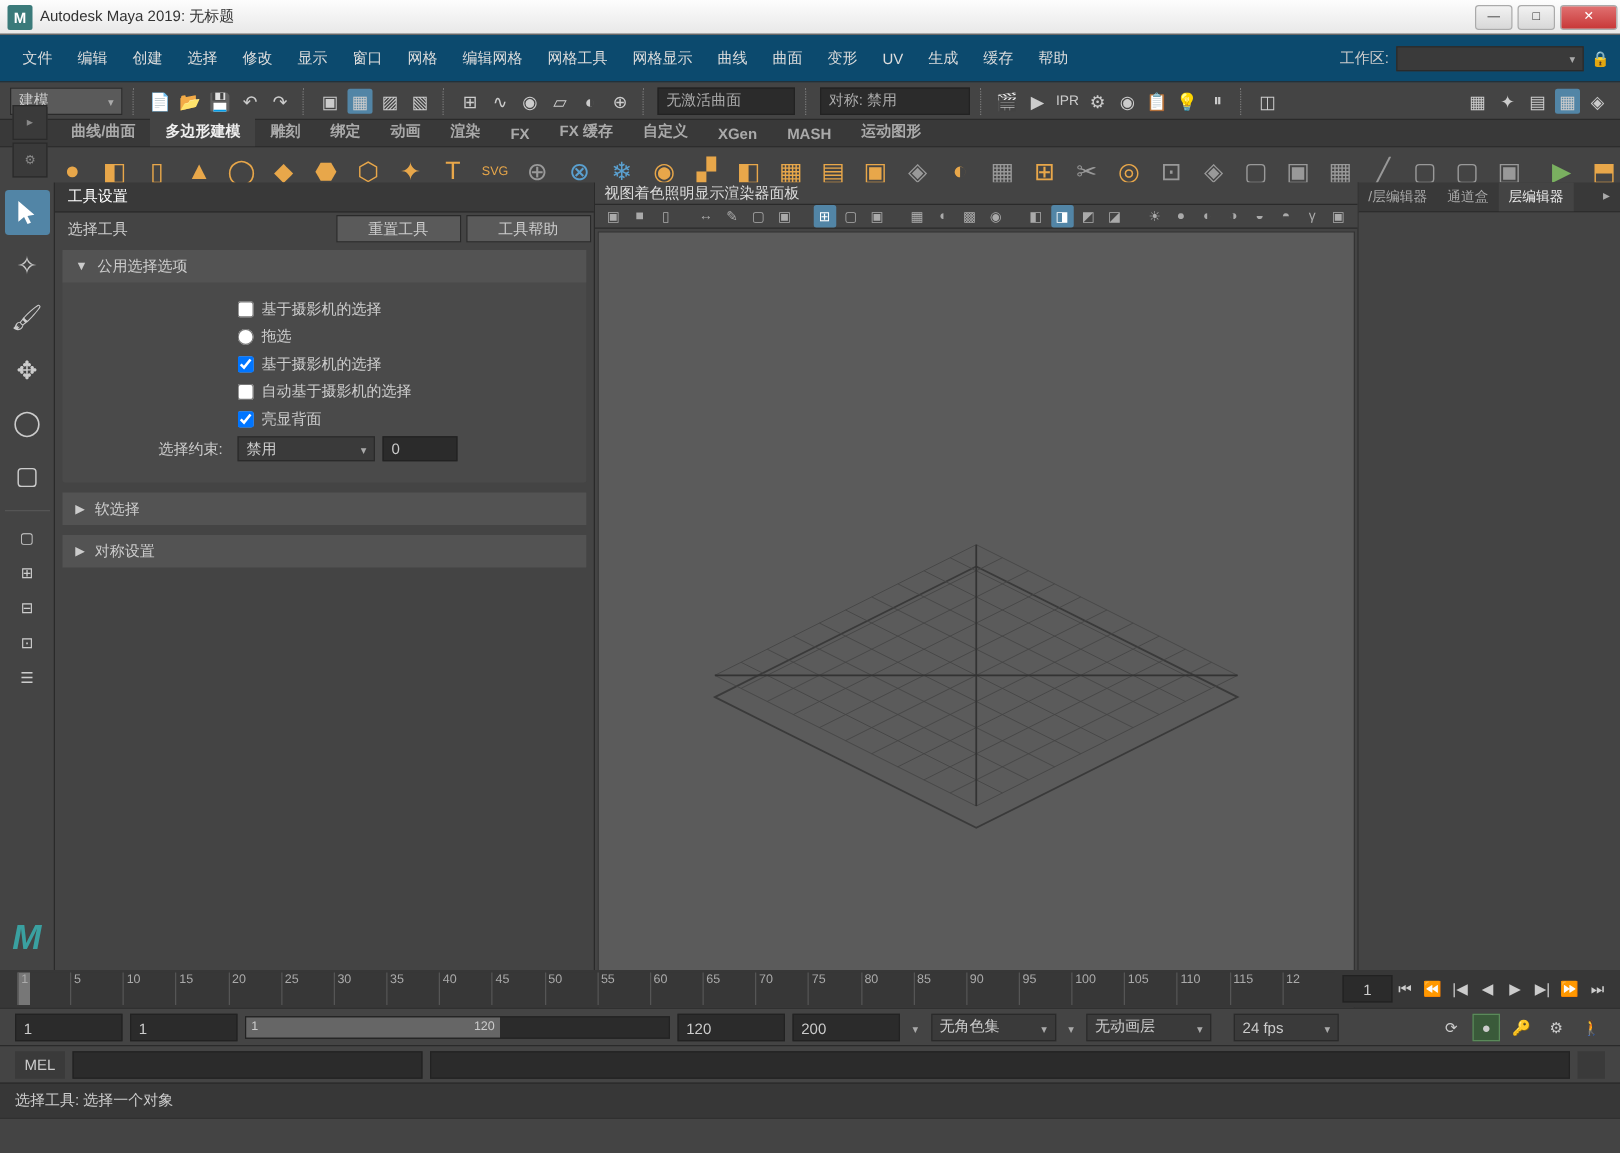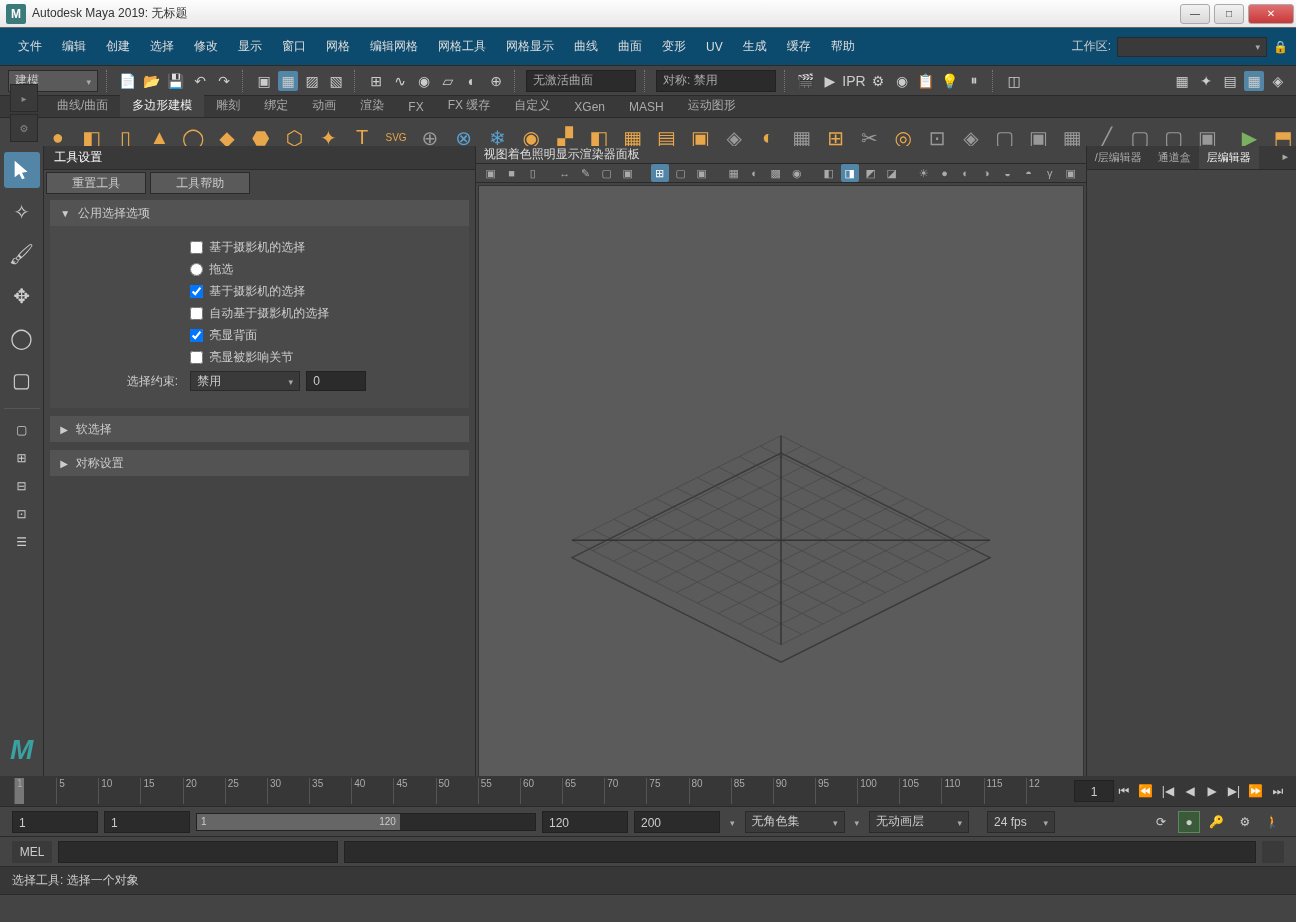--- a/index.html
+++ b/index.html
@@ -25,21 +25,21 @@
 .statusline { height: 30px; background: #444444; display: flex; align-items: center; padding: 0 8px; gap: 4px; border-bottom: 1px solid #2a2a2a; }
 .statusline .modset { width: 90px; height: 22px; background: #5a5a5a; border: 1px solid #2a2a2a; display: flex; align-items: center; padding: 0 6px; justify-content: space-between; }
 .statusline .divider { width: 4px; height: 22px; border-left: 1px dotted #777; margin: 0 4px; }
 .statusline .icon { width: 20px; height: 20px; color: #ccc; cursor: pointer; display: flex; align-items: center; justify-content: center; font-size: 14px; }
 .statusline .input-field { height: 22px; background: #2b2b2b; border: 1px solid #222; color: #aaa; padding: 0 6px; display: flex; align-items: center; }
 .statusline .long { width: 110px; }
 .statusline .sym { width: 120px; }
 
 
 .shelftabs { height: 22px; background: #393939; display: flex; align-items: flex-end; padding-left: 45px; gap: 0; border-bottom: 1px solid #2a2a2a; }
-.shelftabs .tab { padding: 3px 12px; color: #aaa; cursor: pointer; font-size: 12px; }
+.shelftabs .tab { padding: 3px 12px; color: #aaa; cursor: pointer; font-size: 12px; font-weight: bold; }
 .shelftabs .tab.active { background: #444444; color: #eee; }
 
 
 .shelf { height: 40px; background: #444444; display: flex; align-items: center; padding-left: 45px; gap: 8px; border-bottom: 1px solid #2a2a2a; }
 .shelf .shelf-icon { width: 28px; height: 28px; cursor: pointer; display: flex; align-items: center; justify-content: center; color: #e8a74a; font-size: 20px; }
 .shelf .shelf-icon.grey { color: #999; }
 .shelf .shelf-icon.blue { color: #5aa0d0; }
 .shelf .shelf-icon.green { color: #7ab060; }
 
 
@@ -187,21 +187,21 @@
   <div class="icon">⊕</div>
   <div class="divider"></div>
   <div class="input-field long">
       <span>无激活曲面</span>
     </div>
   <div class="divider"></div>
   <div class="input-field sym"><span>对称:</span>&nbsp;<span>禁用</span></div>
   <div class="divider"></div>
   <div class="icon">🎬</div>
   <div class="icon">▶</div>
-  <div class="icon" style="font-size:14px;">IPR</div>
+  <div class="icon" style="font-size:11px;">IPR</div>
   <div class="icon">⚙</div>
   <div class="icon">◉</div>
   <div class="icon">📋</div>
   <div class="icon">💡</div>
   <div class="icon">⏸</div>
   <div class="divider"></div>
   <div class="icon">◫</div>
   <span class="spacer" style="flex:1"></span>
   <div class="icon">▦</div>
   <div class="icon">✦</div>
@@ -289,20 +289,21 @@
     <div class="tool small">⊞</div>
     <div class="tool small">⊟</div>
     <div class="tool small">⊡</div>
     <div class="tool small">☰</div>
     <div class="maya-logo">M</div>
   </div>
 
   <div class="toolsettings">
     <div class="panel-title">工具设置</div>
     <div class="panel-tabs">
+      <div class="ptab">选择工具</div>
       <div class="pbtn">重置工具</div>
       <div class="pbtn">工具帮助</div>
     </div>
     <div class="section">
       <div class="section-header">
           <span class="arrow">▼</span>
           <span>公用选择选项</span>
         </div>
       <div class="section-body">
         <div class="form-row">
@@ -322,25 +323,20 @@
         </div>
         <div class="form-row">
             <div class="form-label"></div>
           <input type="checkbox" class="check" style="">
             <span>自动基于摄影机的选择</span>
         </div>
         <div class="form-row">
             <div class="form-label"></div>
           <input type="checkbox" class="check" checked="" style="">
             <span>亮显背面</span>
-        </div>
-        <div class="form-row">
-            <div class="form-label"></div>
-          <input type="checkbox" class="check" style="">
-            <span>亮显被影响关节</span>
         </div>
         <div class="form-row">
           <div class="form-label">选择约束:</div>
           <div class="dd">
               <span>禁用</span>
               <span class="chev"></span>
             </div>
           <div class="num">0</div>
         </div>
       </div>
@@ -531,21 +527,21 @@
   <div class="dd2">
       <span>无角色集</span>
       <span class="chev"></span>
     </div>
   <span class="chev" style="margin:0 4px;"></span>
   <div class="dd2">
       <span>无动画层</span>
       <span class="chev"></span>
     </div>
   <span style="width:6px"></span>
-  <div class="dd2" style="width:68px">
+  <div class="dd2" style="width:84px">
       <span>24 fps</span>
       <span class="chev"></span>
     </div>
   <span style="flex:1"></span>
   <div class="ricon">⟳</div>
   <div class="ricon key">●</div>
   <div class="ricon">🔑</div>
   <div class="ricon">⚙</div>
   <div class="ricon" style="color:#e8a74a;">🚶</div>
 </div>

